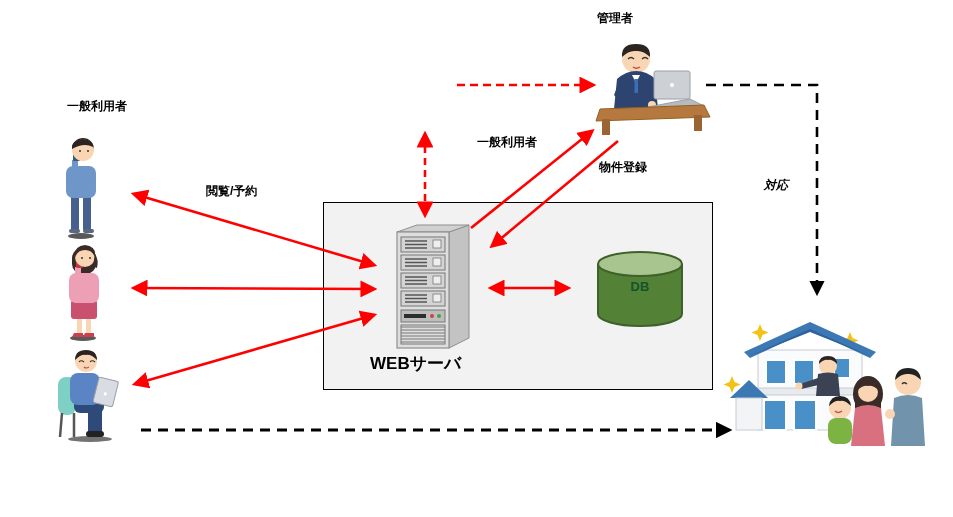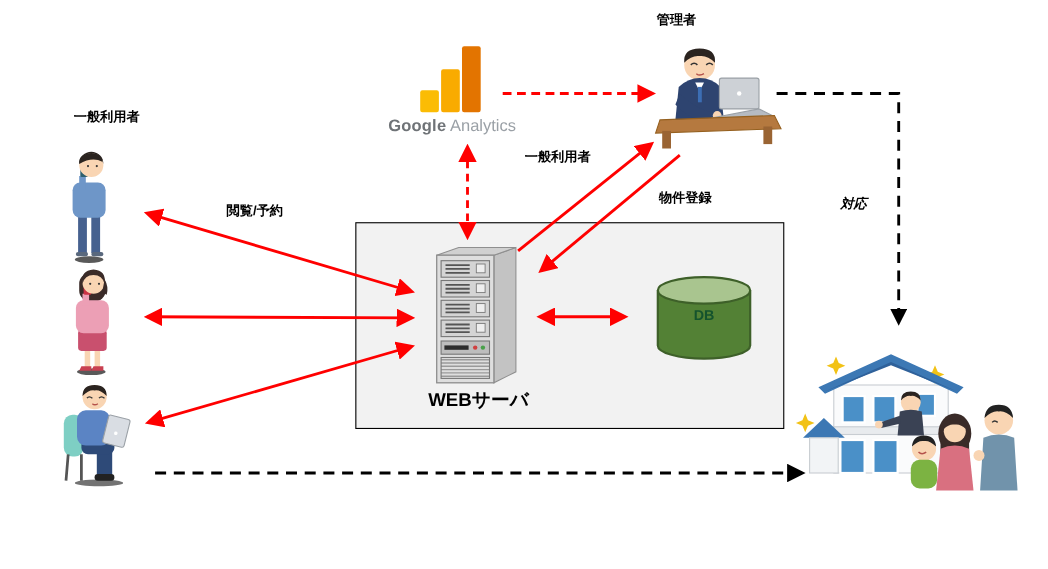--- a/index.html
+++ b/index.html
@@ -17,43 +17,35 @@
   #arrows{position:absolute;left:0;top:0;z-index:3;pointer-events:none;}
   .illus{position:absolute;z-index:2;}
   .ga-wrap{position:absolute;left:347px;top:40px;width:128px;height:88px;z-index:2;}
   .ga-bars{position:absolute;left:35px;top:2px;width:56px;height:60px;}
   .ga-bar{position:absolute;bottom:0;width:17px;}
   .ga-text{position:absolute;left:0;top:66px;width:128px;text-align:center;font-size:15px;white-space:nowrap;}
   .ga-google{color:#6f7377;font-weight:bold;letter-spacing:.2px;}
   .ga-analytics{color:#9aa0a6;}
   .db-label{position:absolute;left:594px;top:279px;width:92px;text-align:center;
     font-size:13px;font-weight:bold;color:#14532d;z-index:4;}
-  .ws-label{position:absolute;left:370px;top:352px;width:130px;text-align:center;
+  .ws-label{position:absolute;left:370px;top:352px;width:130px;
     font-size:17px;font-weight:bold;z-index:4;}
 </style>
 </head>
 <body>
 
 <div id="canvas">
 
   <div class="lbl fs16" style="left:37px;top:99px;margin-left:30px;">一般利用者</div>
   <div class="lbl fs16" style="left:597px;top:11px;">管理者</div>
   <div class="lbl fs16" style="left:206px;top:184px;">閲覧/予約</div>
   <div class="lbl fs16" style="left:477px;top:135px;z-index:4;">一般利用者</div>
-  <div class="lbl fs16" style="left:599px;top:173px;z-index:4;">物件登録</div>
+  <div class="lbl fs16" style="left:599px;top:160px;z-index:4;">物件登録</div>
   <div class="lbl fs16" style="left:764px;top:178px;font-style:italic;">対応</div>
 
-  <div class="ga-wrap">
-    <div class="ga-bars">
-      <div class="ga-bar" style="left:0;height:20px;background:#FBBC04;border-radius:2px;"></div>
-      <div class="ga-bar" style="left:19px;height:39px;background:#F9AB00;border-radius:2px;"></div>
-      <div class="ga-bar" style="left:38px;height:60px;background:#E37400;border-radius:2px;"></div>
-    </div>
-    <div class="ga-text"><span class="ga-google">Google</span><span class="ga-analytics"> Analytics</span></div>
-  </div>
 
   <div class="server-box"></div>
 
   <svg class="illus" style="left:391px;top:224px;" width="88" height="130" viewBox="0 0 88 130">
     <polygon points="58,8 78,1 78,114 58,124" fill="#c3c3c3" stroke="#8f8f8f" stroke-width="1"></polygon>
     <polygon points="6,8 26,1 78,1 58,8" fill="#d0d0d0" stroke="#8f8f8f" stroke-width="1"></polygon>
     <rect x="6" y="8" width="52" height="116" fill="#dedede" stroke="#8f8f8f" stroke-width="1.2"></rect>
 
     <g stroke="#777" stroke-width="1">
       <rect x="10" y="13" width="44" height="15" fill="#d4d4d4"></rect>

